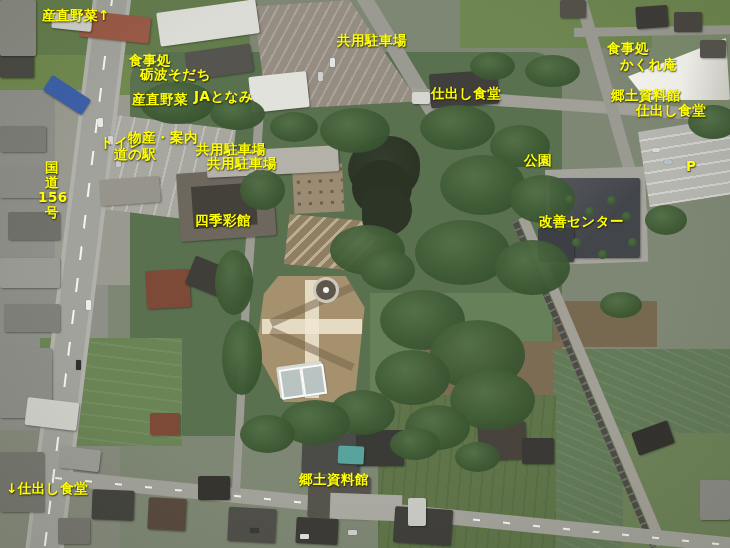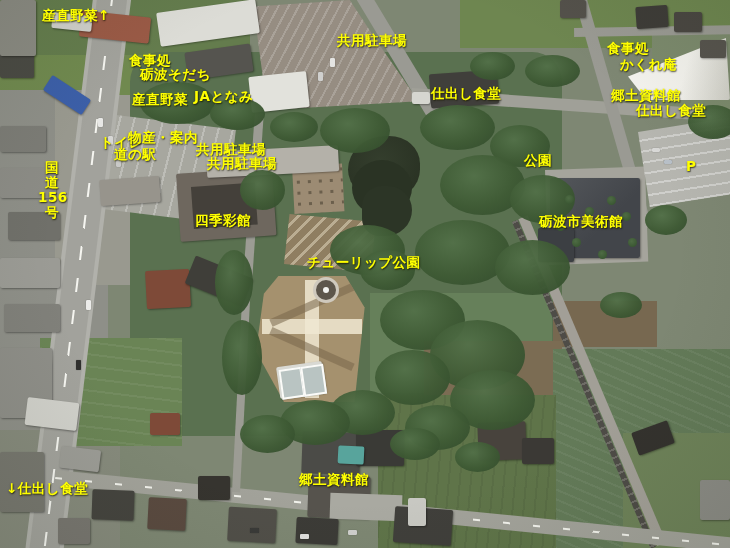--- a/index.html
+++ b/index.html
@@ -211,19 +211,18 @@
       <div class="map-label" style="left: 114px; top: 147px;">道の駅</div>
       <div class="map-label" style="left: 196px; top: 142px;">共用駐車場</div>
       <div class="map-label" style="left: 207px; top: 156px;">共用駐車場</div>
       <div class="map-label" style="left: 524px; top: 153px;">公園</div>
       <div class="map-label" style="left: 686px; top: 159px;">P</div>
       <div class="map-label vertical" style="left: 38px; top: 160px;">国
 道
 156
 号</div>
       <div class="map-label" style="left: 195px; top: 213px;">四季彩館</div>
-      <div class="map-label" style="left: 539px; top: 214px;">砺波市美術館</div>
-      <div class="map-label" style="left: 307px; top: 255px;">チューリップ公園</div>
+      <div class="map-label" style="left: 539px; top: 214px;">改善センター</div>
       <div class="map-label" style="left: 299px; top: 472px;">郷土資料館</div>
       <div class="map-label" style="left: 6px; top: 481px;">↓仕出し食堂</div>
     </div>
 
 </div>
 
 </body></html>

